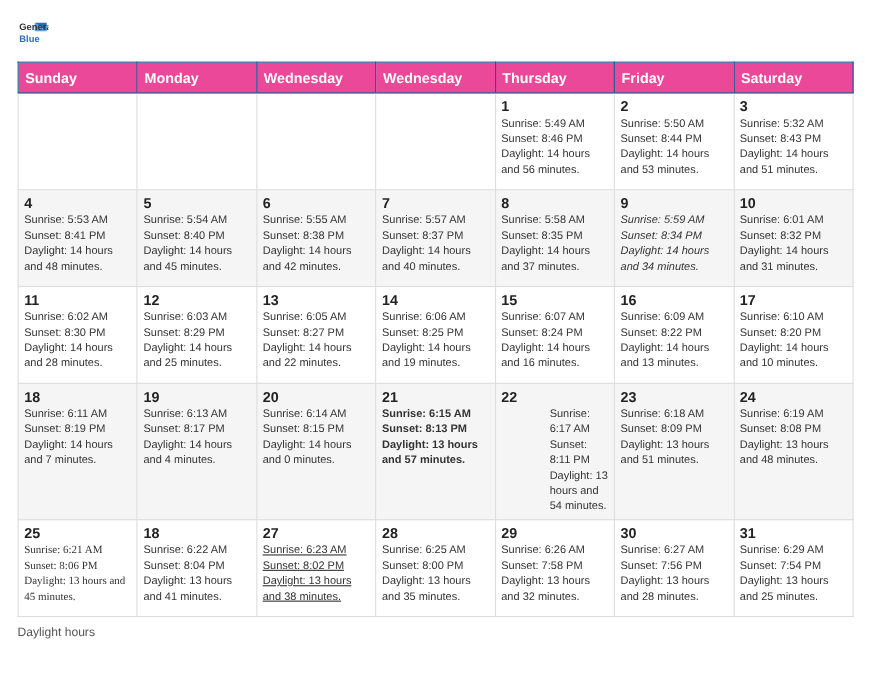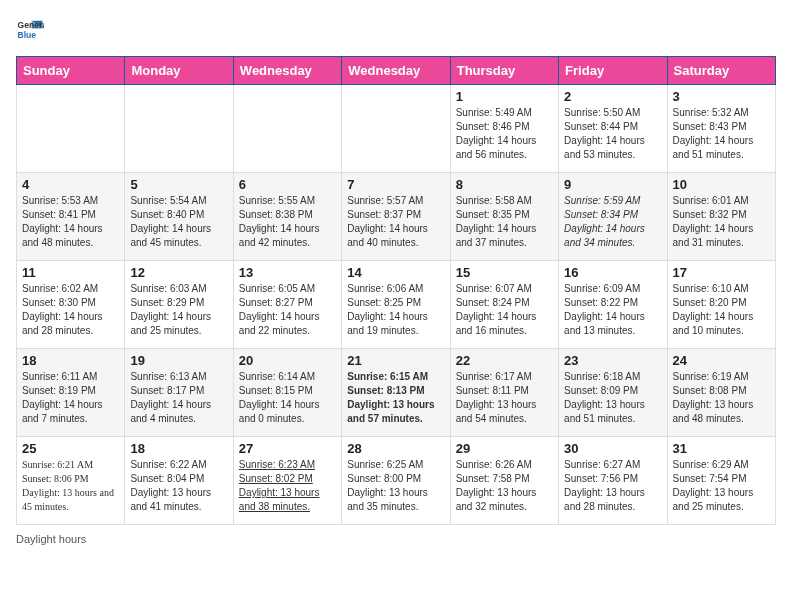--- a/index.html
+++ b/index.html
@@ -244,21 +244,21 @@
 Daylight: 14 hours and 0 minutes.</div>
         </td>
         <td>
           <div class="day-number">21</div>
           <div class="day-info" style="white-space: pre-line; font-weight: bold;">Sunrise: 6:15 AM
 Sunset: 8:13 PM
 Daylight: 13 hours and 57 minutes.</div>
         </td>
         <td>
           <div class="day-number">22</div>
-          <div class="day-info" style="white-space: pre-line;">Sunrise: 6:17 AM
+          <div class="day-info" style="white-space: pre-line; margin-left: 44px;">Sunrise: 6:17 AM
 Sunset: 8:11 PM
 Daylight: 13 hours and 54 minutes.</div>
         </td>
         <td>
           <div class="day-number">23</div>
           <div class="day-info" style="white-space: pre-line;">Sunrise: 6:18 AM
 Sunset: 8:09 PM
 Daylight: 13 hours and 51 minutes.</div>
         </td>
         <td>

